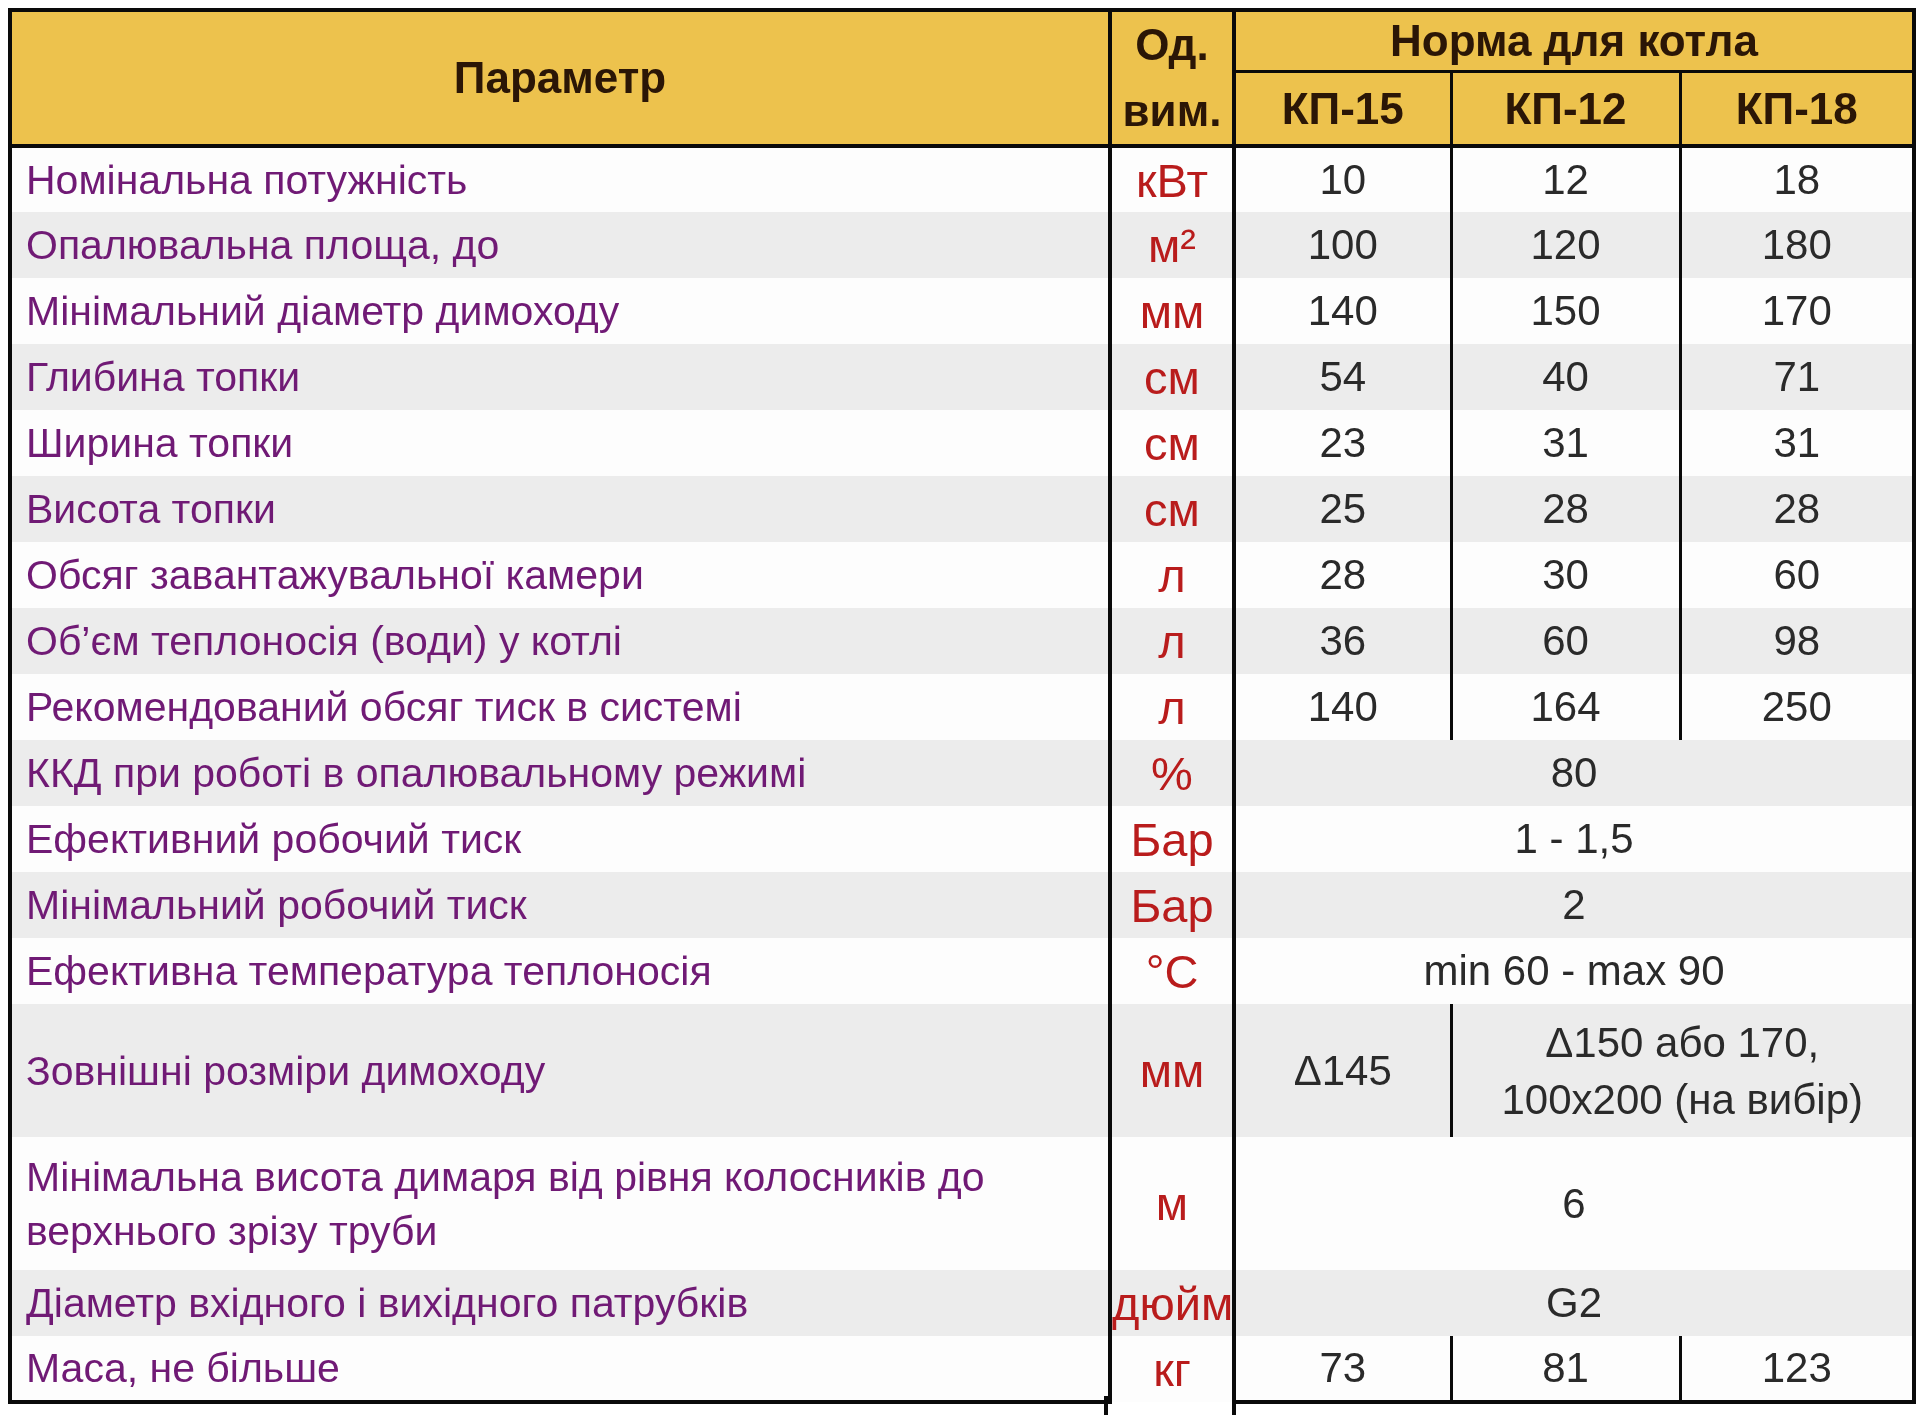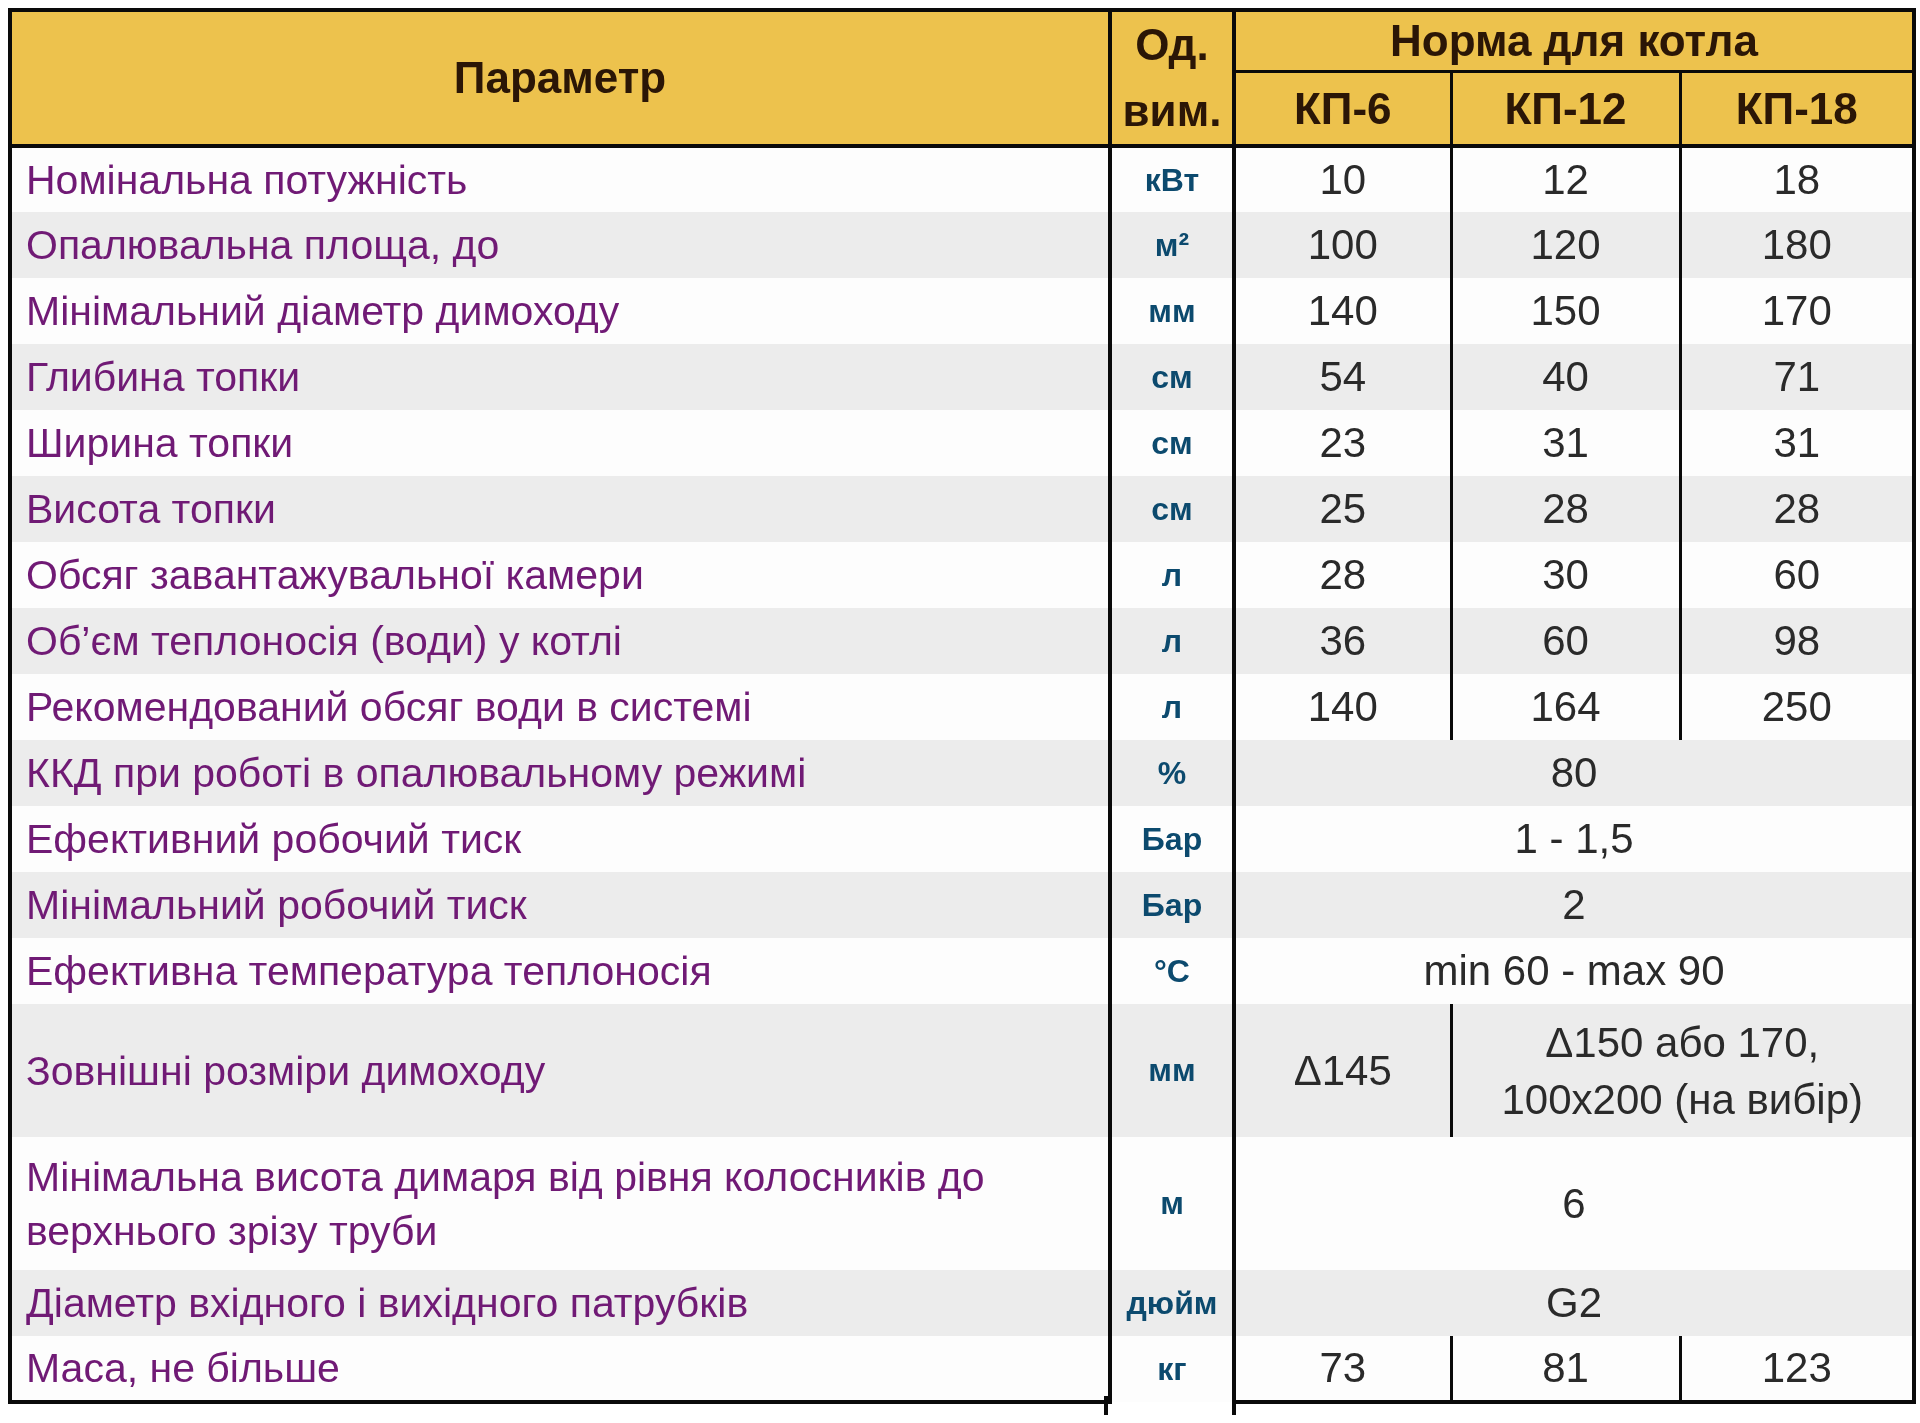--- a/index.html
+++ b/index.html
@@ -66,24 +66,23 @@
   td.param {
     text-align: left;
     padding-left: 14px;
     font-size: 41px;
     color: #701a75;
     border-right: 4px solid #0a0a0a;
     line-height: 54px;
   }
   td.unit {
     text-align: center;
-    font-size: 32px;
-    color: #0c4a6e;
+    font-size: 47px;
+    color: #b91c1c;
     border-right: 4px solid #0a0a0a;
-    font-weight: bold;
   }
   td.val {
     text-align: center;
     font-size: 42px;
     color: #2a2a2a;
   }
   td.v-r { border-right: 3px solid #0a0a0a; }
   td.two-line { line-height: 57px; }
   td.two-line span { display: block; }
 
@@ -117,21 +116,21 @@
     <tbody>
         <tr class="h-top">
       <th class="hdr param-hdr" rowspan="2">Параметр</th>
       <th class="hdr unit-hdr" rowspan="2">
         <span>Од.</span>
         <span>вим.</span>
       </th>
       <th class="hdr norma-hdr" colspan="3">Норма для котла</th>
     </tr>
     <tr class="h-bot">
-      <th class="hdr model-hdr mdl-r">КП-6</th>
+      <th class="hdr model-hdr mdl-r">КП-15</th>
       <th class="hdr model-hdr mdl-r">КП-12</th>
       <th class="hdr model-hdr">КП-18</th>
     </tr>
 
     <tr class="r odd">
       <td class="param">Номінальна потужність</td>
       <td class="unit">кВт</td>
       <td class="val v-r">10</td>
       <td class="val v-r">12</td>
       <td class="val">18</td>
@@ -179,21 +178,21 @@
       <td class="val">60</td>
     </tr>
     <tr class="r even">
       <td class="param">Об’єм теплоносія (води) у котлі</td>
       <td class="unit">л</td>
       <td class="val v-r">36</td>
       <td class="val v-r">60</td>
       <td class="val">98</td>
     </tr>
     <tr class="r odd">
-      <td class="param">Рекомендований обсяг води в системі</td>
+      <td class="param">Рекомендований обсяг тиск в системі</td>
       <td class="unit">л</td>
       <td class="val v-r">140</td>
       <td class="val v-r">164</td>
       <td class="val">250</td>
     </tr>
     <tr class="r even">
       <td class="param">ККД при роботі в опалювальному режимі</td>
       <td class="unit">%</td>
       <td class="val" colspan="3">80</td>
     </tr>

